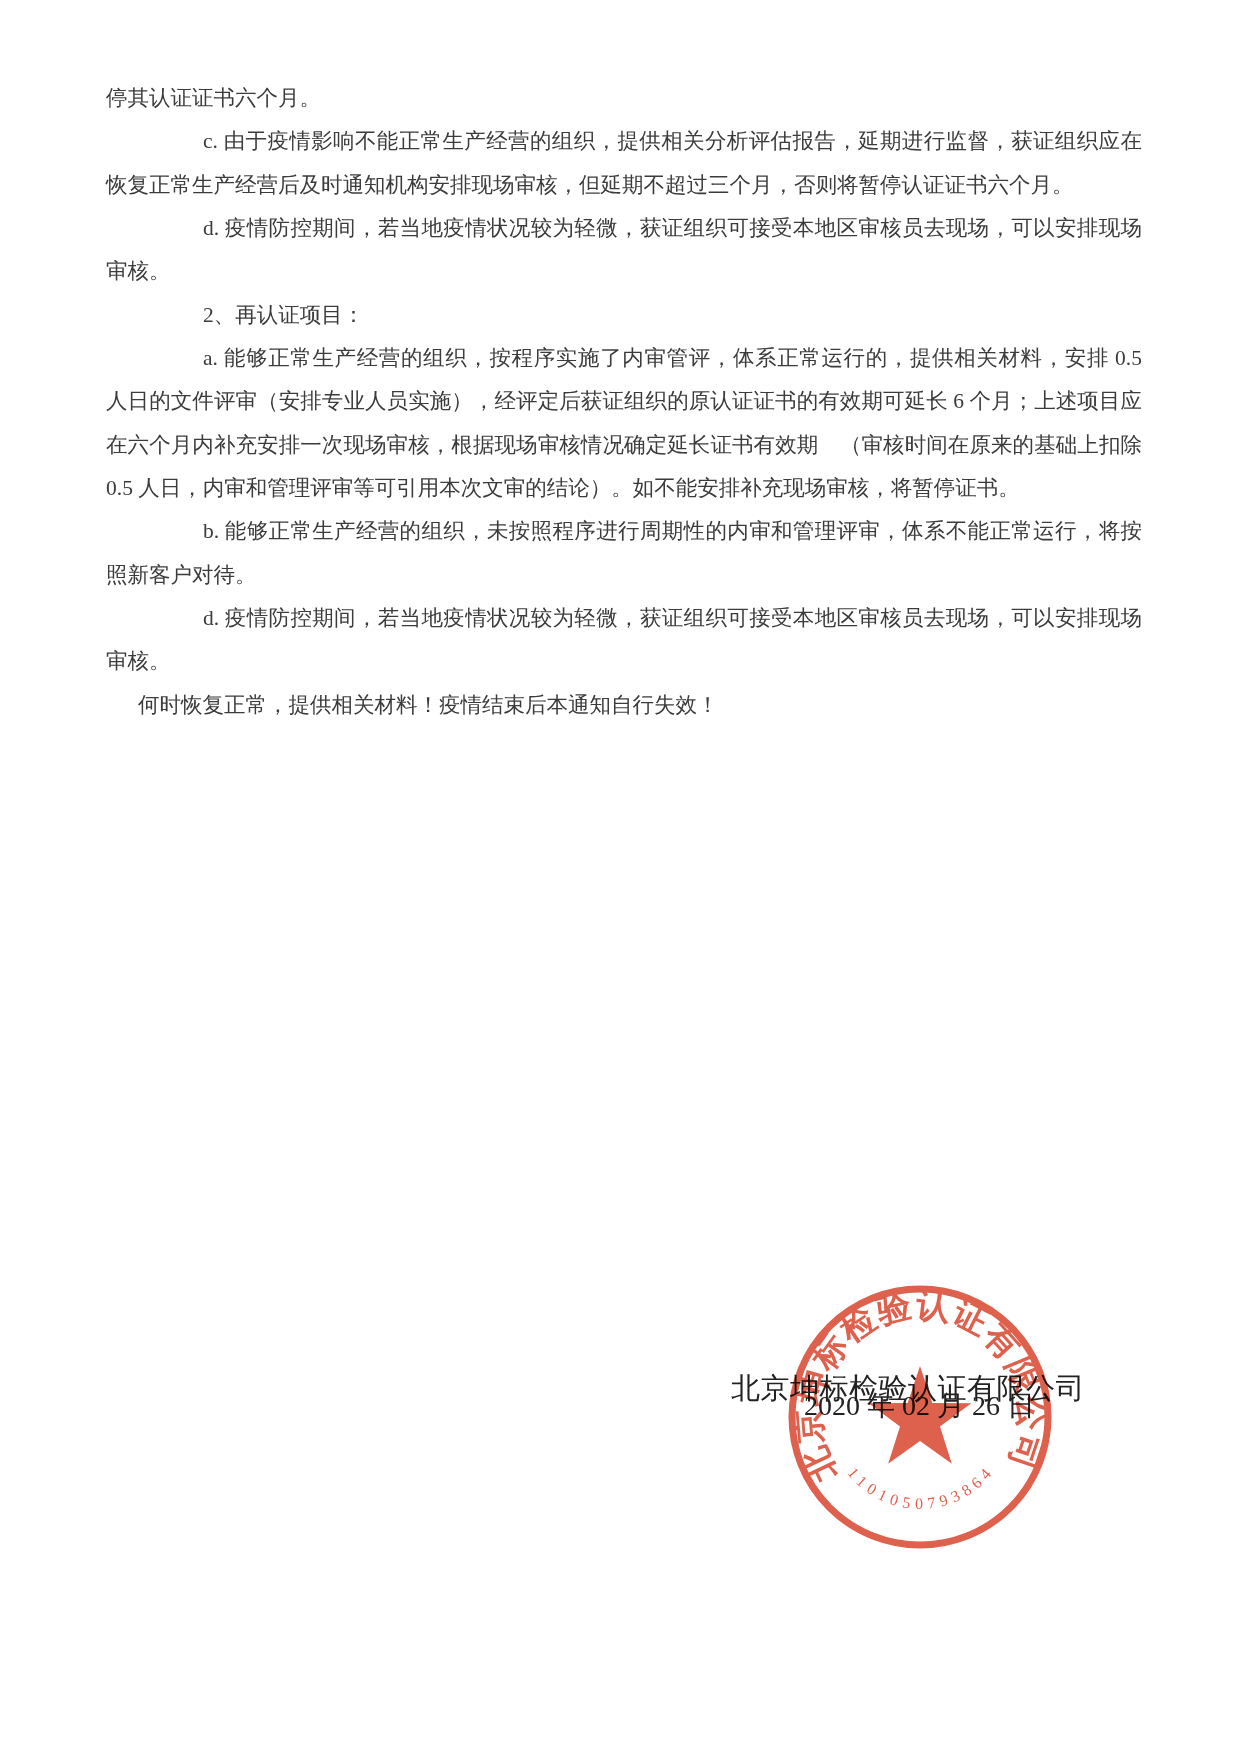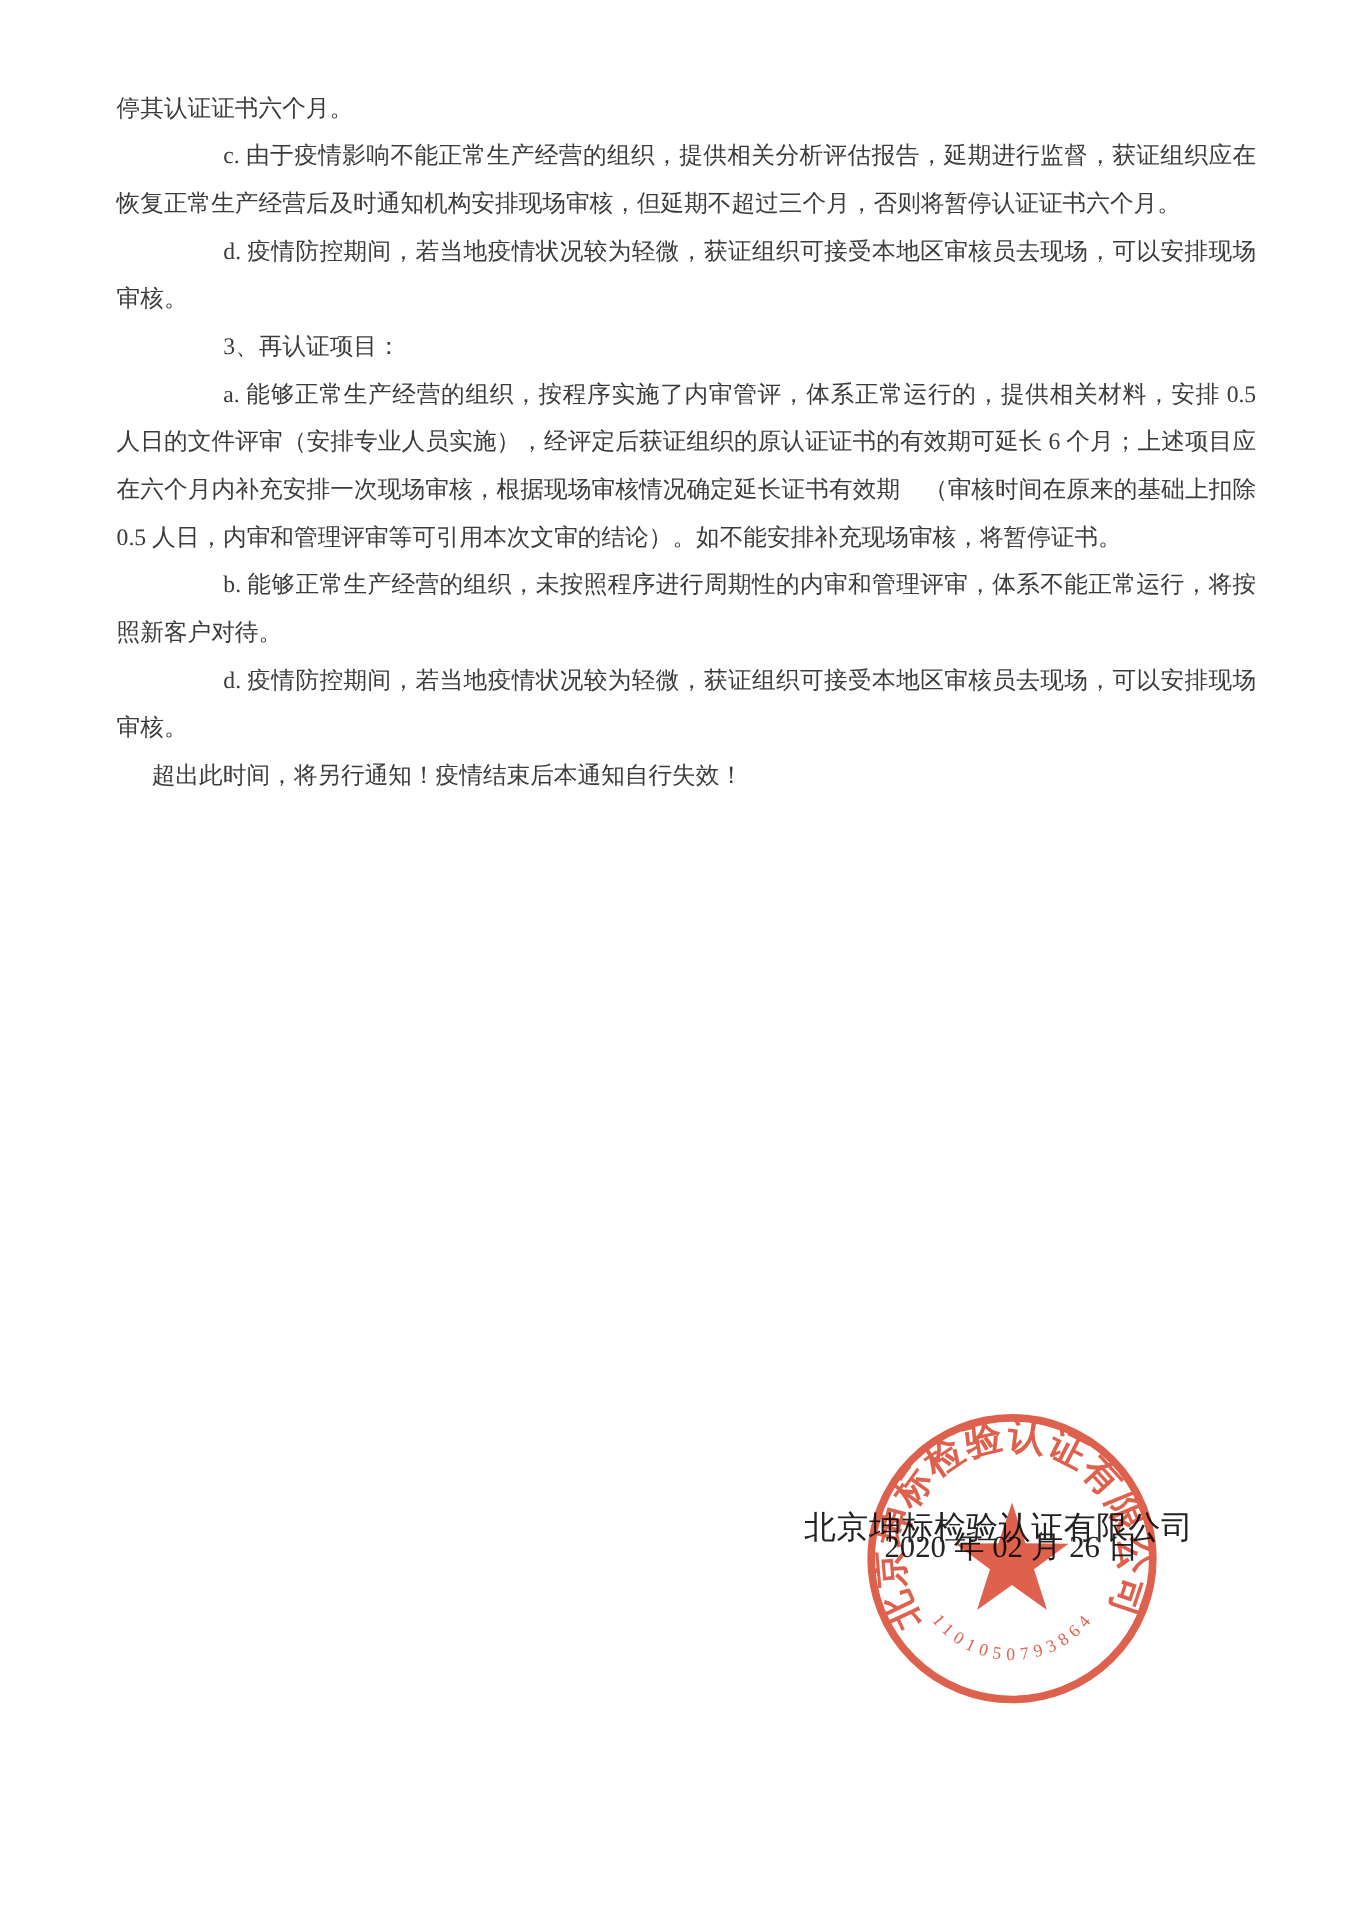--- a/index.html
+++ b/index.html
@@ -62,25 +62,25 @@
 </head>
 <body>
 
 <div class="page">
 
   <main class="doc-body">
 
   <p class="para indent-none">停其认证证书六个月。</p>
       <p class="para indent-item">c. 由于疫情影响不能正常生产经营的组织，提供相关分析评估报告，延期进行监督，获证组织应在恢复正常生产经营后及时通知机构安排现场审核，但延期不超过三个月，否则将暂停认证证书六个月。</p>
       <p class="para indent-item">d.  疫情防控期间，若当地疫情状况较为轻微，获证组织可接受本地区审核员去现场，可以安排现场审核。</p>
-      <p class="para indent-item">3、再认证项目：</p>
+      <p class="para indent-item">2、再认证项目：</p>
       <p class="para indent-item">a. 能够正常生产经营的组织，按程序实施了内审管评，体系正常运行的，提供相关材料，安排 0.5 人日的文件评审（安排专业人员实施），经评定后获证组织的原认证证书的有效期可延长 6 个月；上述项目应在六个月内补充安排一次现场审核，根据现场审核情况确定延长证书有效期　（审核时间在原来的基础上扣除 0.5 人日，内审和管理评审等可引用本次文审的结论）。如不能安排补充现场审核，将暂停证书。</p>
       <p class="para indent-item">b. 能够正常生产经营的组织，未按照程序进行周期性的内审和管理评审，体系不能正常运行，将按照新客户对待。</p>
       <p class="para indent-item">d.  疫情防控期间，若当地疫情状况较为轻微，获证组织可接受本地区审核员去现场，可以安排现场审核。</p>
-      <p class="para indent-closing">超出此时间，将另行通知！疫情结束后本通知自行失效！</p>
+      <p class="para indent-closing">何时恢复正常，提供相关材料！疫情结束后本通知自行失效！</p>
     </main>
 
   <div class="signature-company">北京坤标检验认证有限公司</div>
 
   <div class="signature-date">2020 年 02 月 26 日</div>
 
   <svg class="seal" viewBox="0 0 274 274" xmlns="http://www.w3.org/2000/svg">
     <defs>
       <path id="ringPath" d="M 55.1 194.4 A 100 100 0 1 1 218.9 194.4" fill="none"></path>
       <path id="serialPath" d="M 61.6 189.8 A 92 92 0 0 0 212.4 189.8" fill="none"></path>

